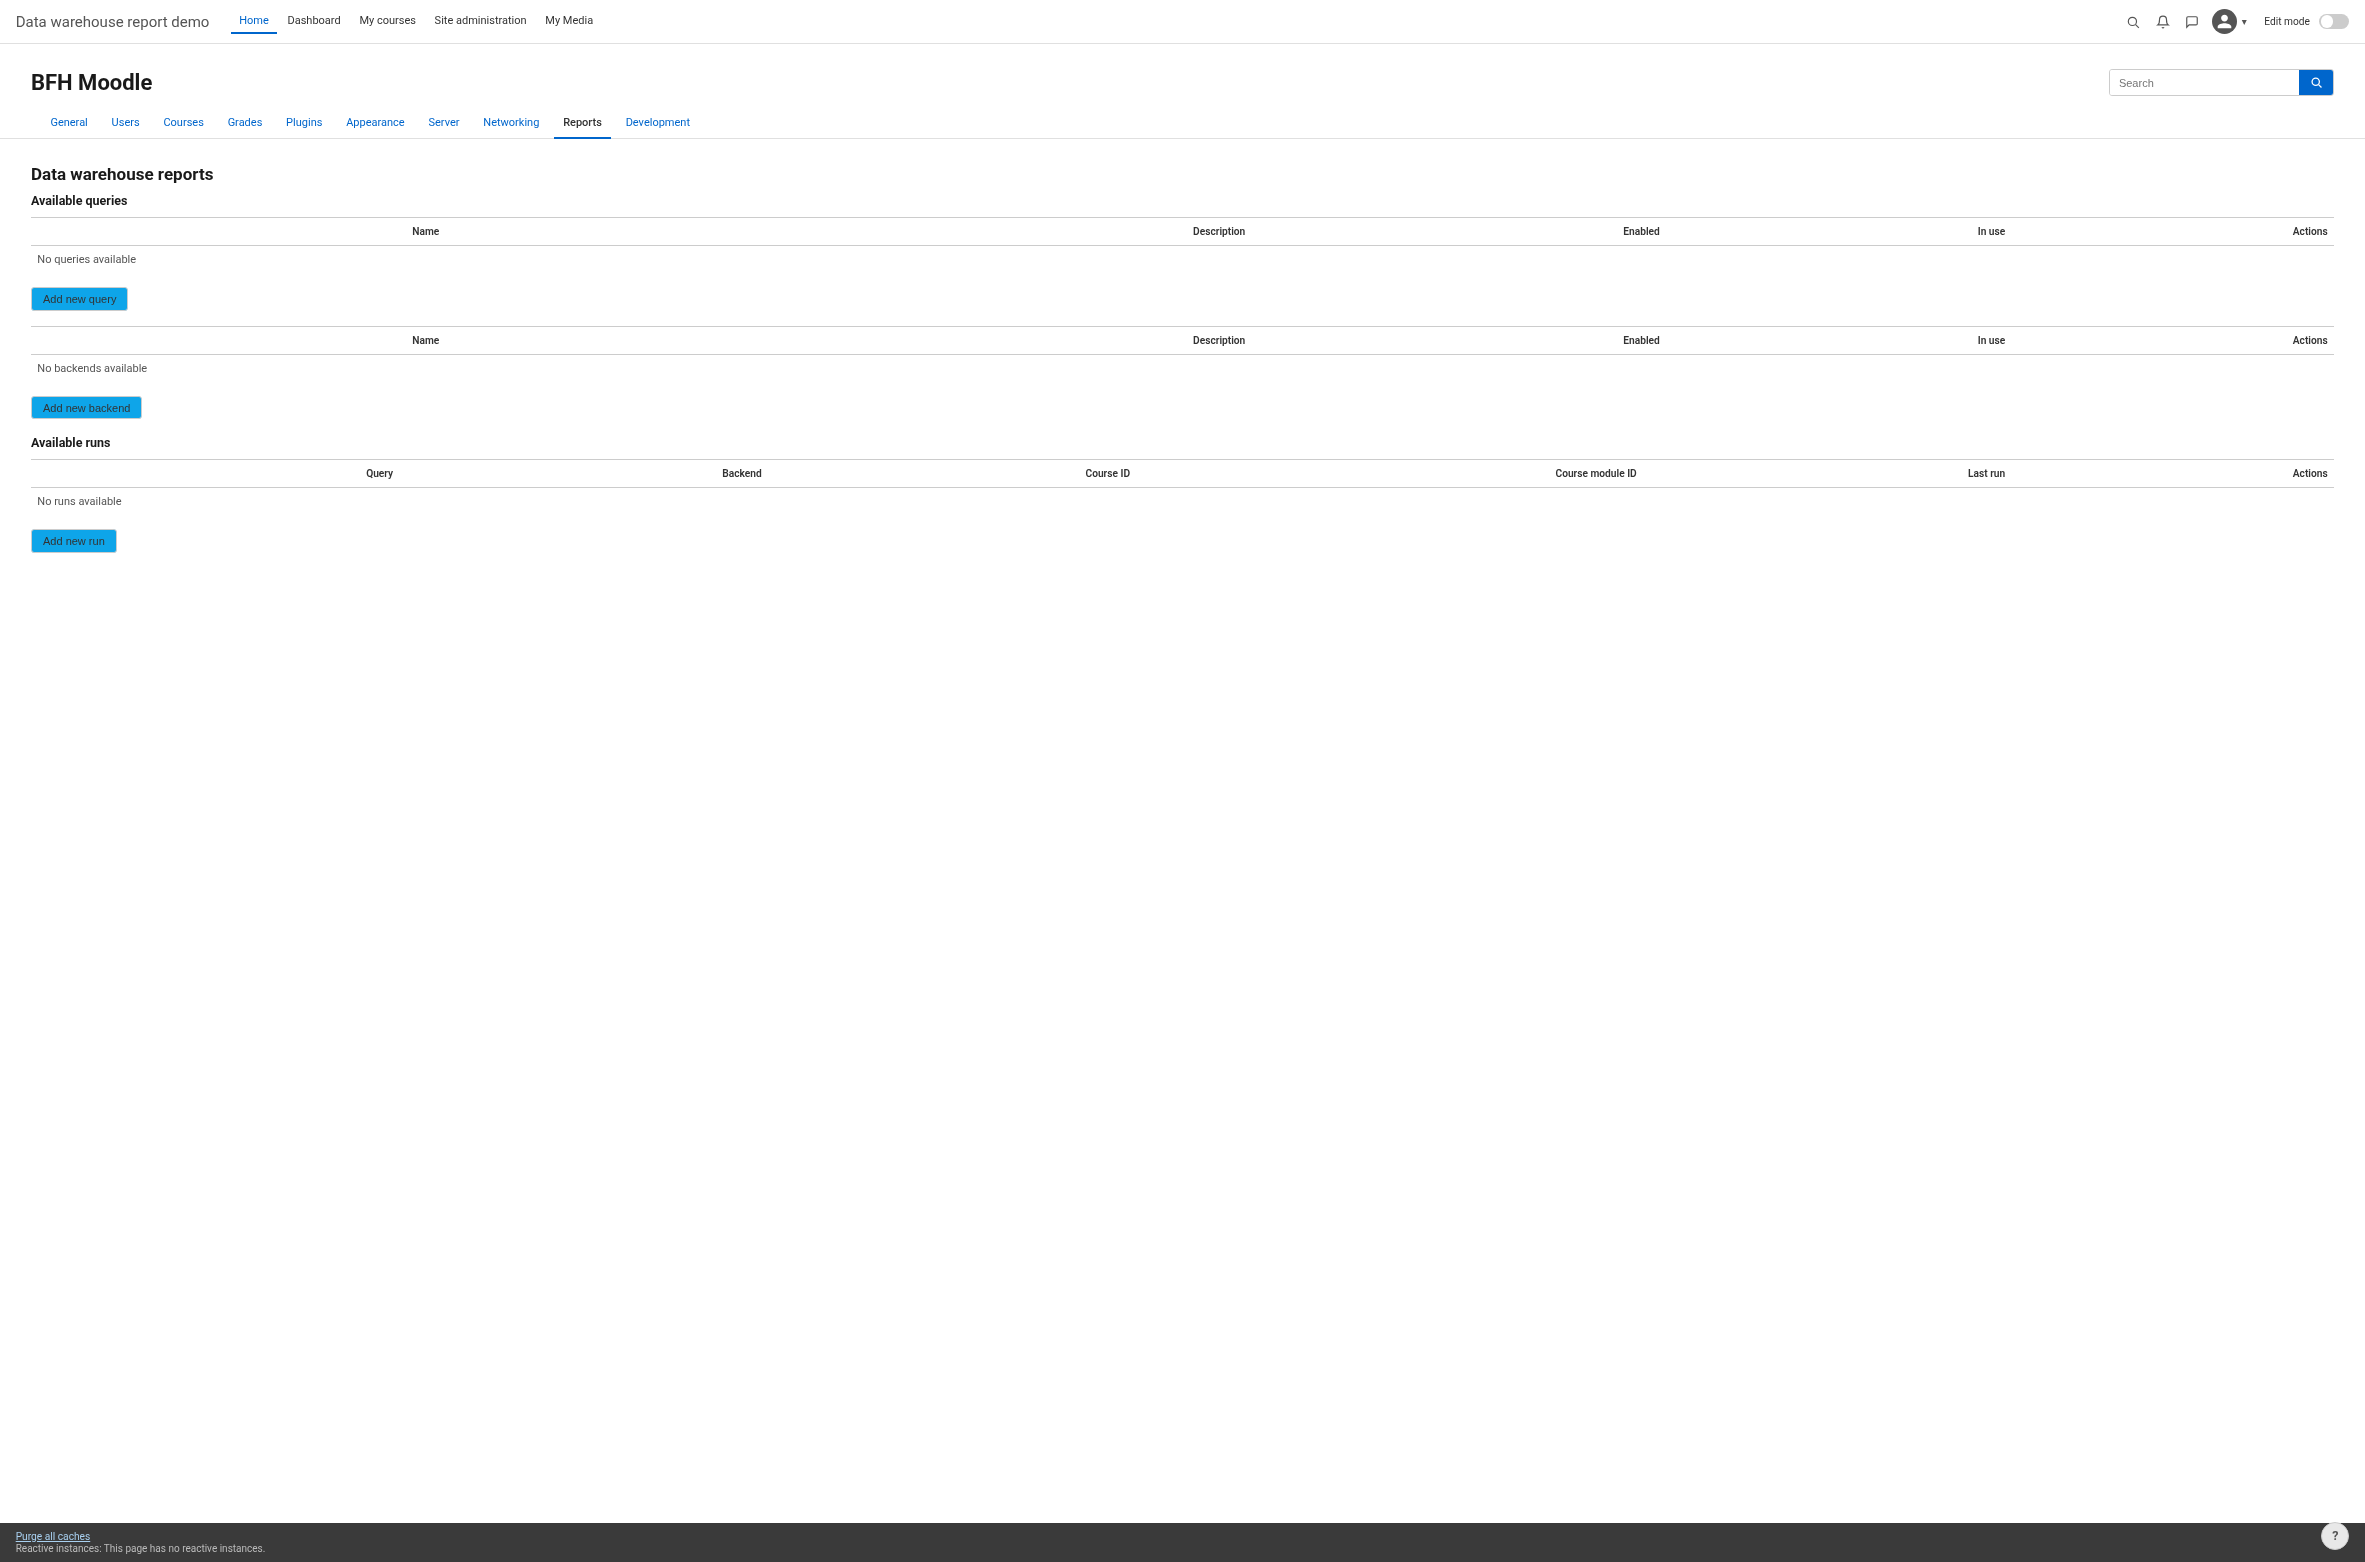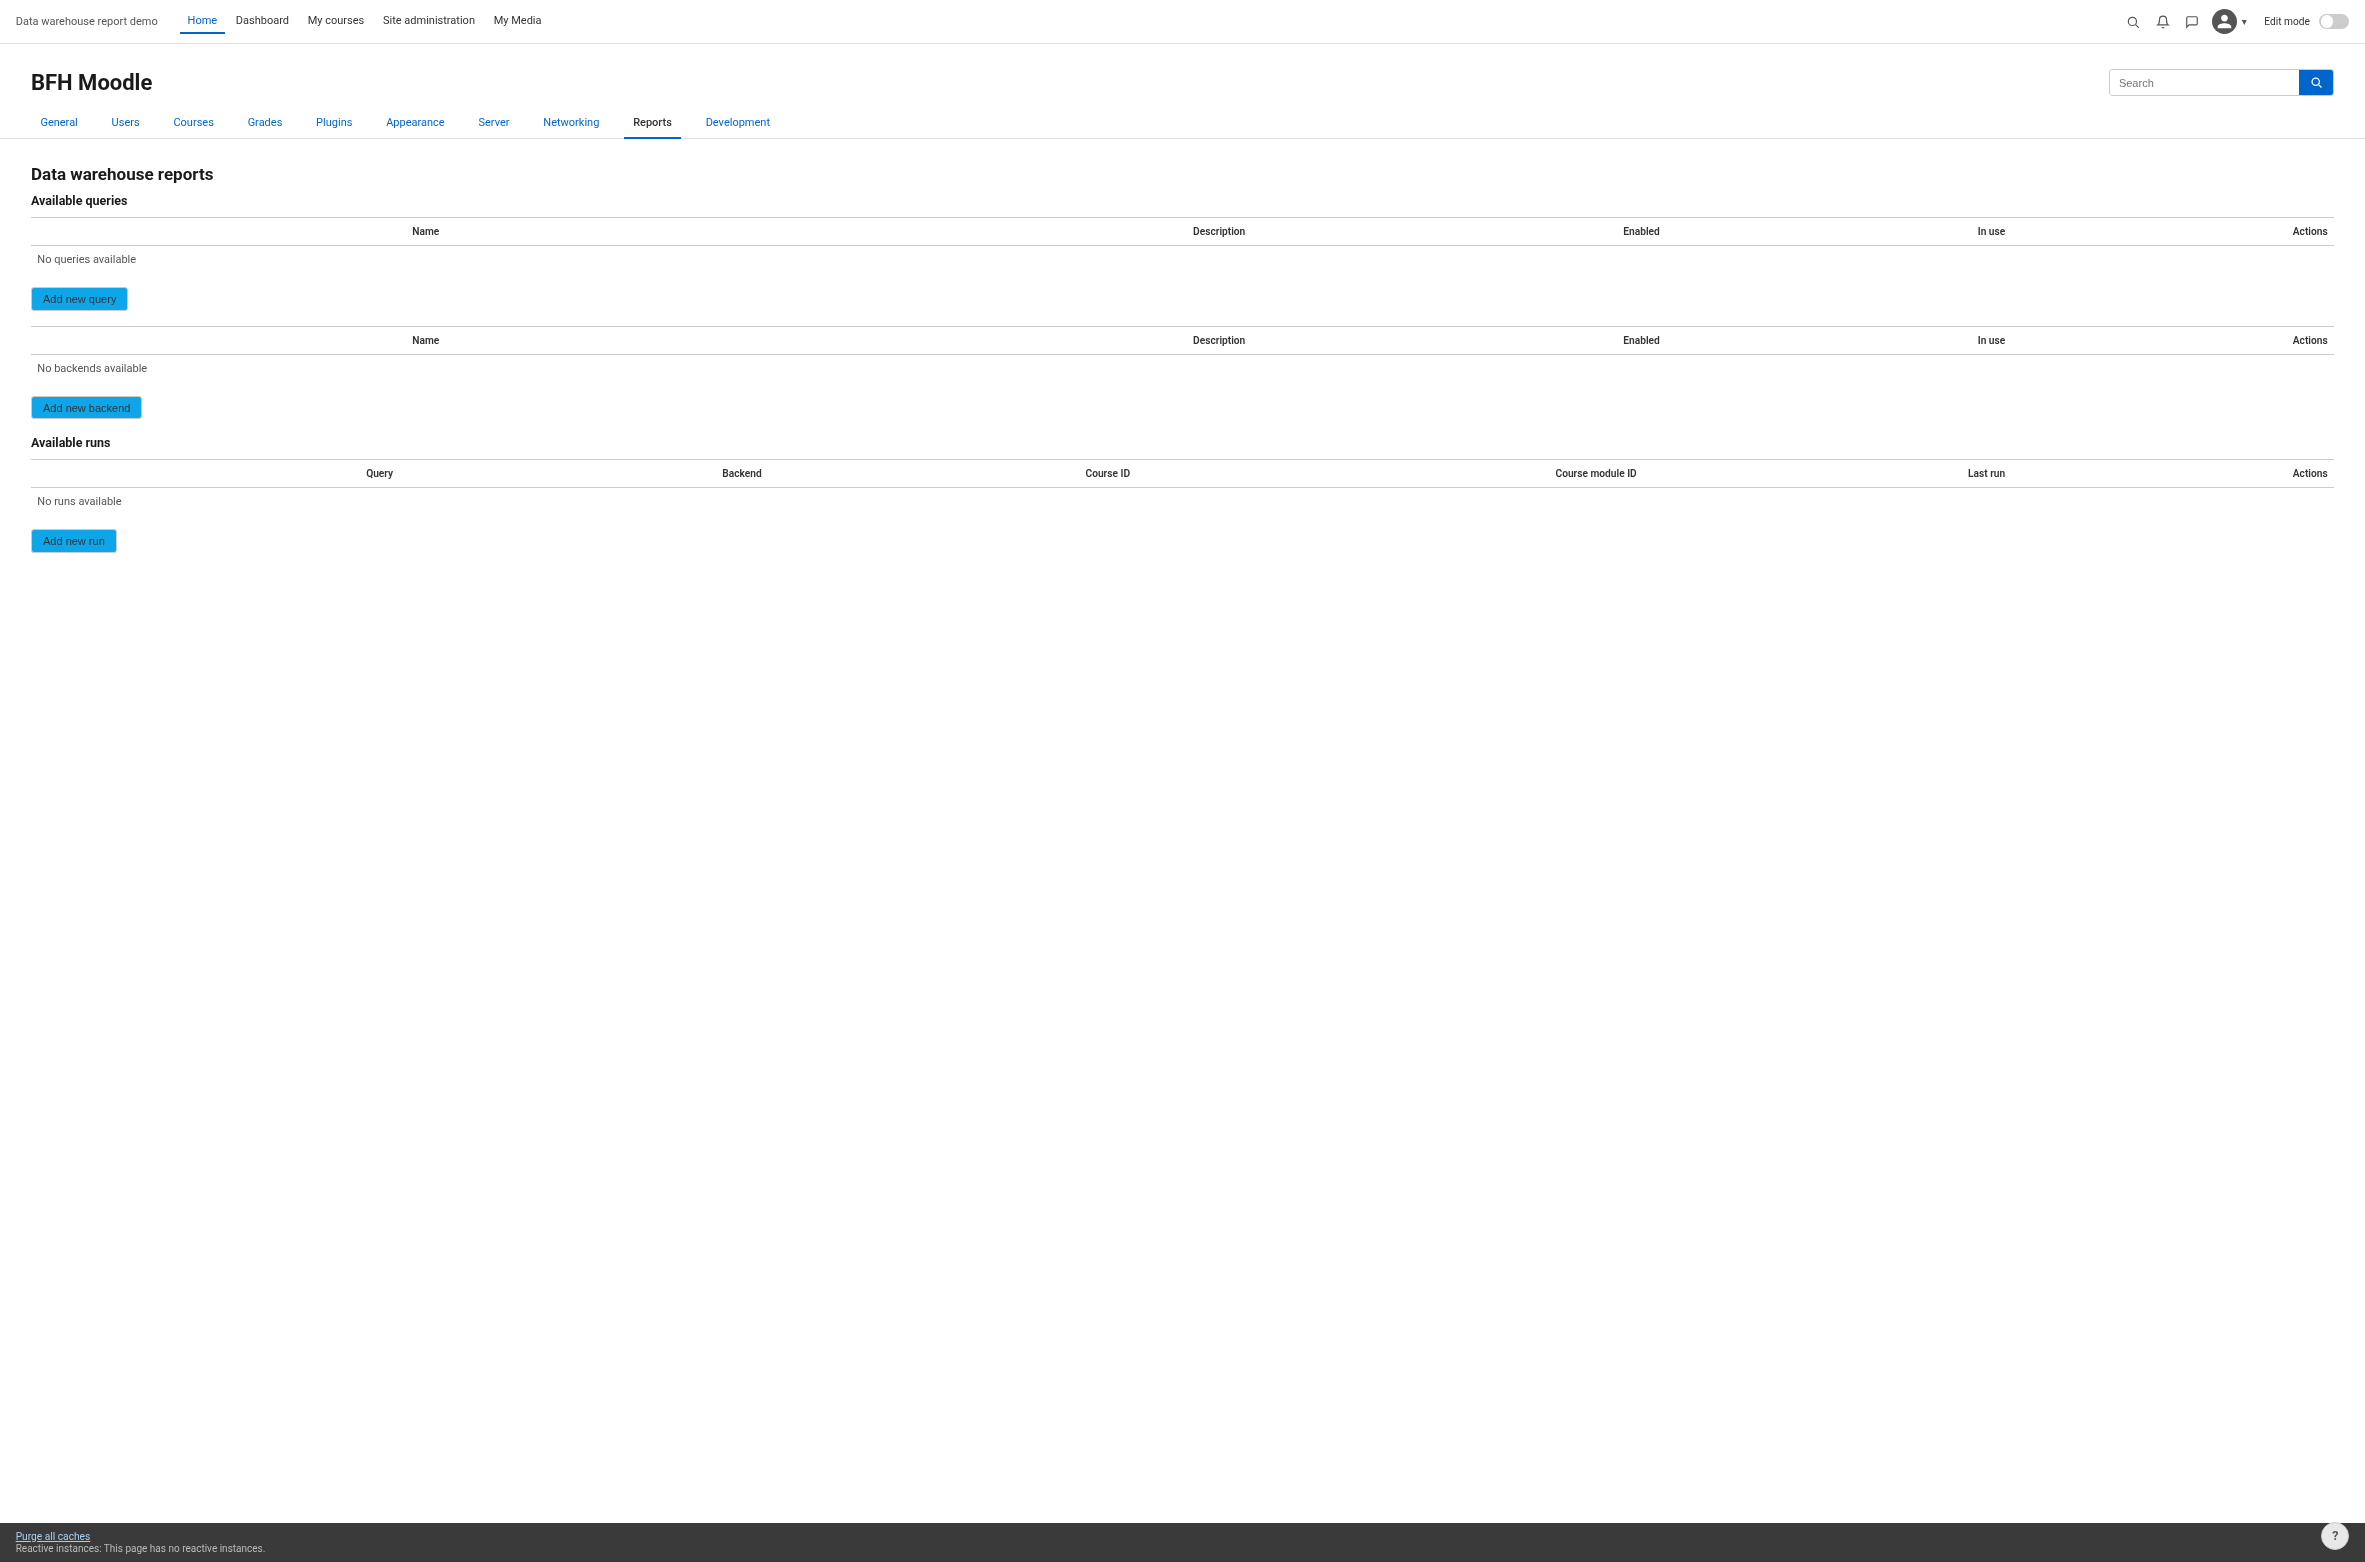--- a/index.html
+++ b/index.html
@@ -9,21 +9,21 @@
     .topbar {
       display: flex;
       align-items: center;
       padding: 0 15.7px;
       height: 44px;
       background: #fff;
       border-bottom: 0.8px solid #e0e0e0;
       position: sticky; top: 0; z-index: 100;
     }
     .topbar-brand {
-      font-size: 11px;
+      font-size: 15px;
       color: #555;
       margin-right: 22px;
       white-space: nowrap;
     }
     .topbar-nav {
       display: flex;
       align-items: center;
       gap: 3.1px;
       flex: 1;
     }
@@ -119,23 +119,23 @@
       cursor: pointer;
       color: #fff;
       font-size: 12.5px;
       display: flex; align-items: center;
     }
 
     
     .admin-tabs {
       display: flex;
       align-items: center;
-      padding: 0 31px;
+      padding: 0 41px;
       border-bottom: 1.6px solid #e0e0e0;
-      gap: 15px;
+      gap: 5px;
     }
     .admin-tab {
       padding: 7.8px 9.4px;
       font-size: 11px;
       color: #0066cc;
       cursor: pointer;
       text-decoration: none;
       border-bottom: 2.3px solid transparent;
       margin-bottom: -1.6px;
     }

